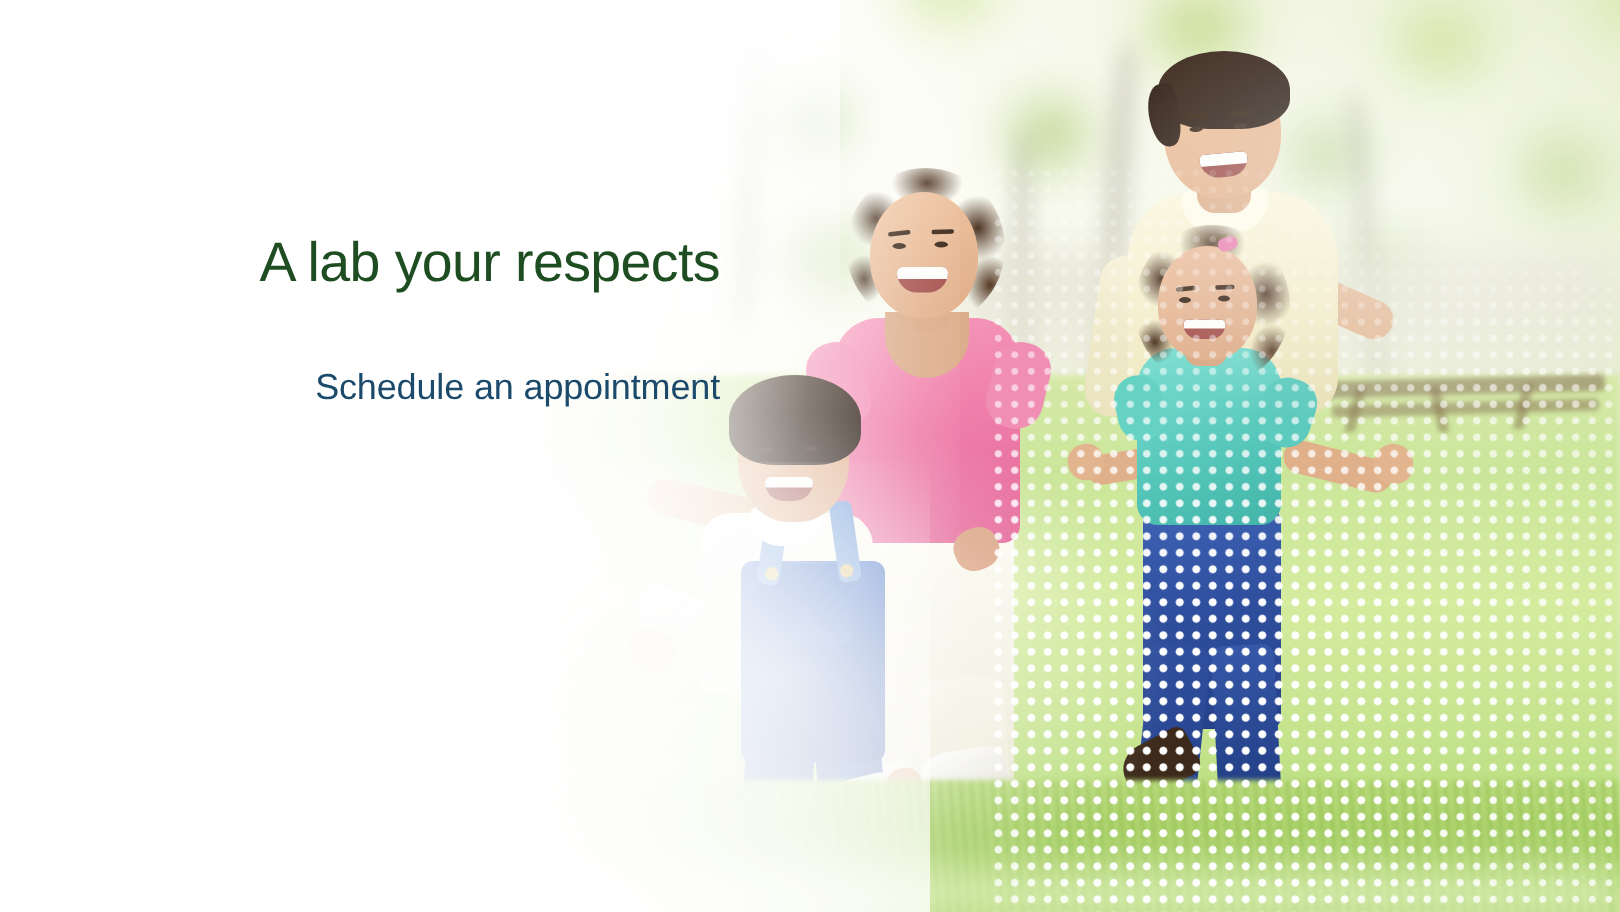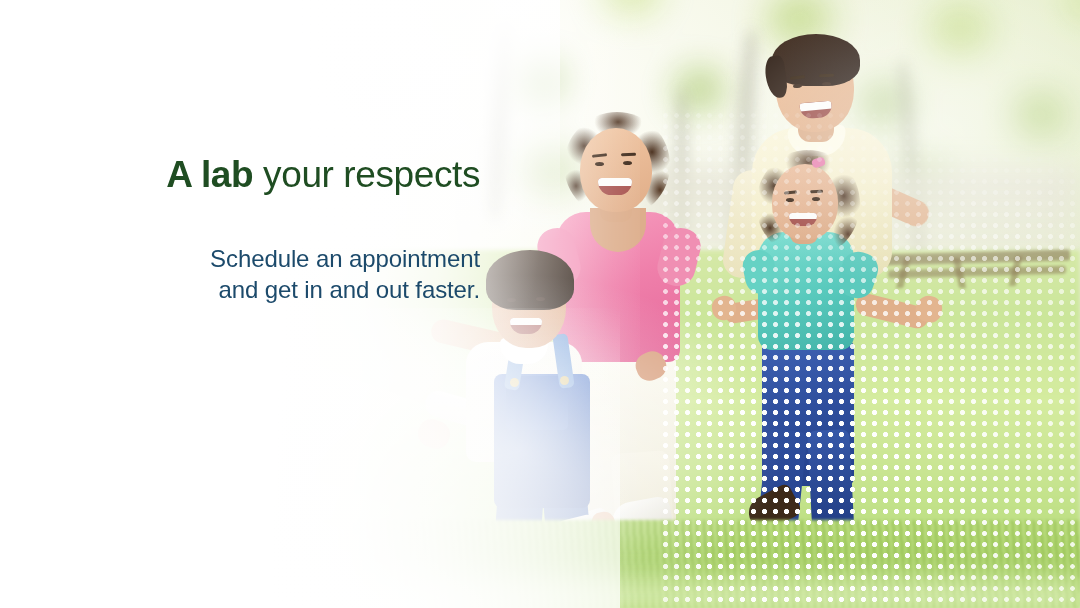--- a/index.html
+++ b/index.html
@@ -275,21 +275,21 @@
     z-index:40;
   }
   .headline{
     margin:0;
     font-size:37px;
     line-height:45px;
     letter-spacing:-.4px;
     color:#1f4d22;
     font-weight:400;
   }
-  .headline .hl-strong{font-weight:700;margin-top:24px;}
+  .headline .hl-strong{font-weight:400;margin-top:24px;}
   .hl-line{display:block;}
   .subcopy{
     margin:46px 0 0 0;
     font-size:24px;
     line-height:31px;
     color:#1c4a6b;
     font-weight:400;
     letter-spacing:-.1px;
   }
   .sub-line{display:block;text-align:right;}
@@ -419,17 +419,16 @@
 
   <div class="dots"></div>
   <div class="dots2"></div>
 
   <div class="copy">
     <h1 class="headline">
       <span class="hl-line"><span class="hl-strong">A lab</span><span> your respects</span></span>
     </h1>
     <p class="subcopy">
       <span class="sub-line">Schedule an appointment</span>
-      <span class="sub-line">and get in and out faster.</span>
     </p>
   </div>
 
 </div>
 
 </body></html>

